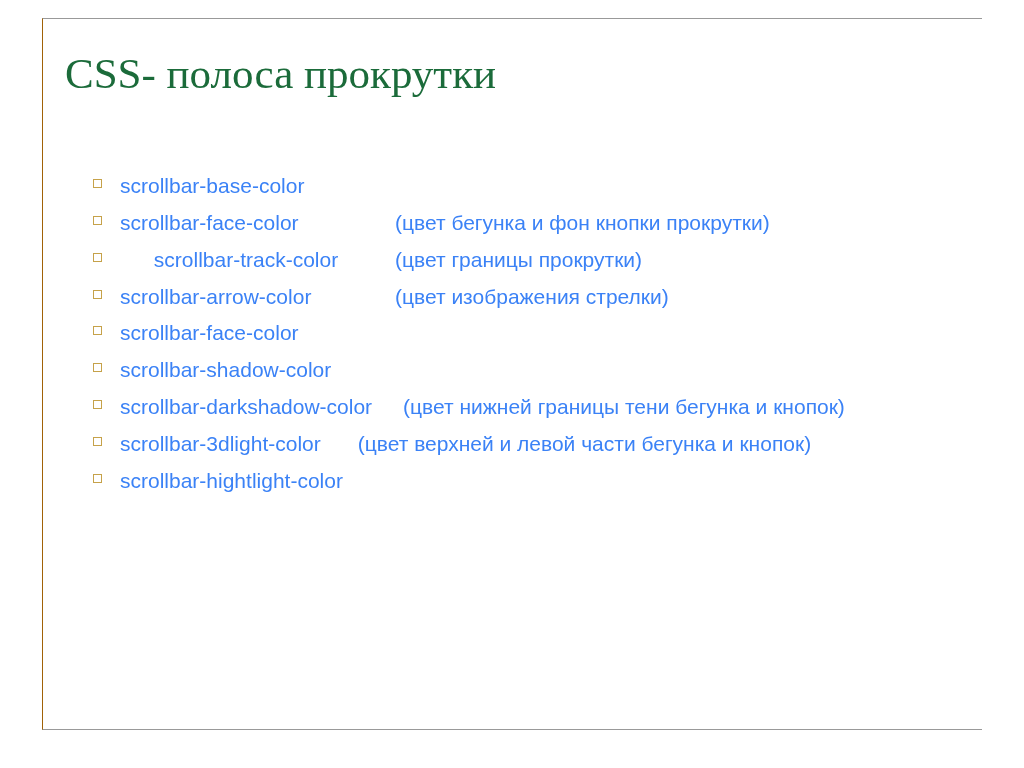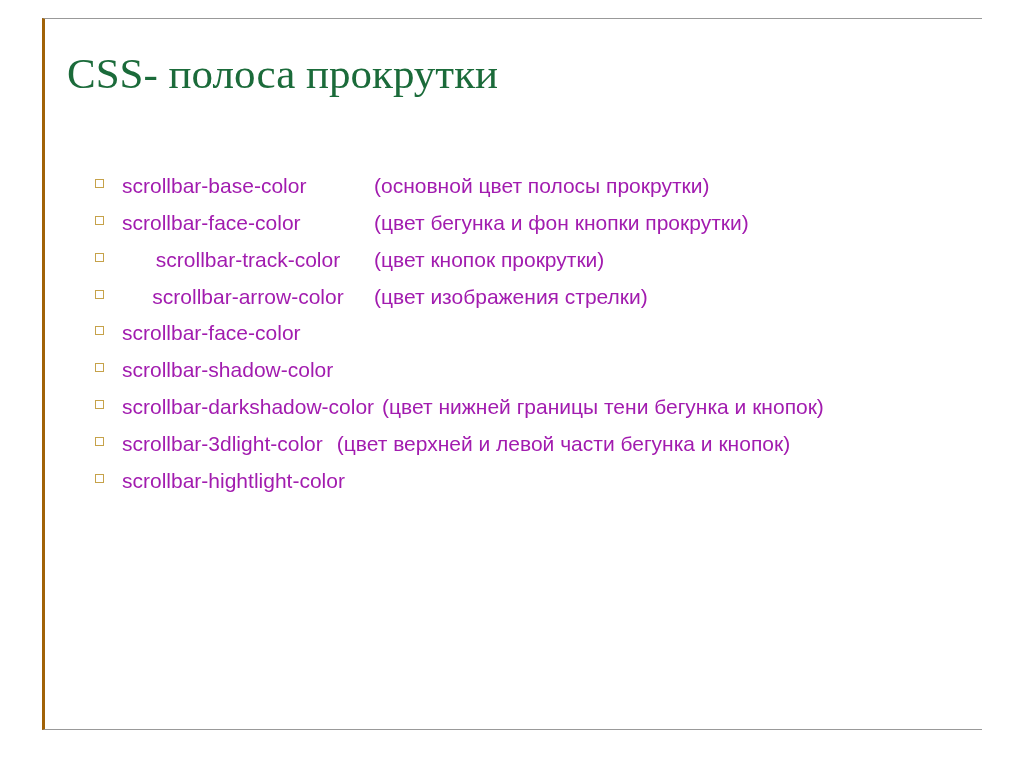--- a/index.html
+++ b/index.html
@@ -11,21 +11,21 @@
       position: relative;
       overflow: hidden;
     }
     .frame {
       position: absolute;
       top: 18px;
       left: 42px;
       right: 42px;
       bottom: 38px;
       border-top: 1px solid #999;
-      border-left: 3px solid #a16207;
+      border-left: 1px solid #a16207;
       border-bottom: 1px solid #999;
       border-right: none;
     }
     .title {
       font-family: "Times New Roman", Times, serif;
       font-weight: 400;
       font-size: 43px;
       color: #1b6b3a;
       padding: 30px 22px 0 22px;
       letter-spacing: 0px;
@@ -45,62 +45,62 @@
       border: 1.6px solid #c6a24a;
       background: #ffffff;
       margin-top: 7px;
       margin-right: 18px;
       flex: 0 0 auto;
     }
     .row {
       display: flex;
       flex-wrap: nowrap;
       font-size: 21px;
-      color: #a21caf;
+      color: #3b82f6;
+      gap: 23px;
     }
     .prop {
       white-space: nowrap;
     }
     .desc {
       white-space: nowrap;
     }
     .pad-a { width: 252px; flex:0 0 auto;}
     .pad-b { width: 252px; flex:0 0 auto;}
     .pad-c { width: 252px; flex:0 0 auto;text-align:center;}
-    .pad-d { width: 252px; flex:0 0 auto;text-align:center;}
+    .pad-d { width: 252px; flex:0 0 auto;}
   </style>
 </head>
 <body>
 
 <div class="frame">
   <h1 class="title">CSS- полоса прокрутки</h1>
 
   <div class="content">
 
     <div class="item">
       <div class="bullet"></div>
       <div class="row">
         <span class="prop pad-a">scrollbar-base-color</span>
-        <span class="desc">(основной цвет полосы прокрутки)</span>
       </div>
     </div>
 
     <div class="item">
       <div class="bullet"></div>
       <div class="row">
         <span class="prop pad-b">scrollbar-face-color</span>
         <span class="desc">(цвет бегунка и фон кнопки прокрутки)</span>
       </div>
     </div>
 
     <div class="item">
       <div class="bullet"></div>
       <div class="row">
         <span class="prop pad-c">scrollbar-track-color</span>
-        <span class="desc">(цвет кнопок прокрутки)</span>
+        <span class="desc">(цвет границы прокрутки)</span>
       </div>
     </div>
 
     <div class="item">
       <div class="bullet"></div>
       <div class="row">
         <span class="prop pad-d">scrollbar-arrow-color</span>
         <span class="desc">(цвет изображения стрелки)</span>
       </div>
     </div>

